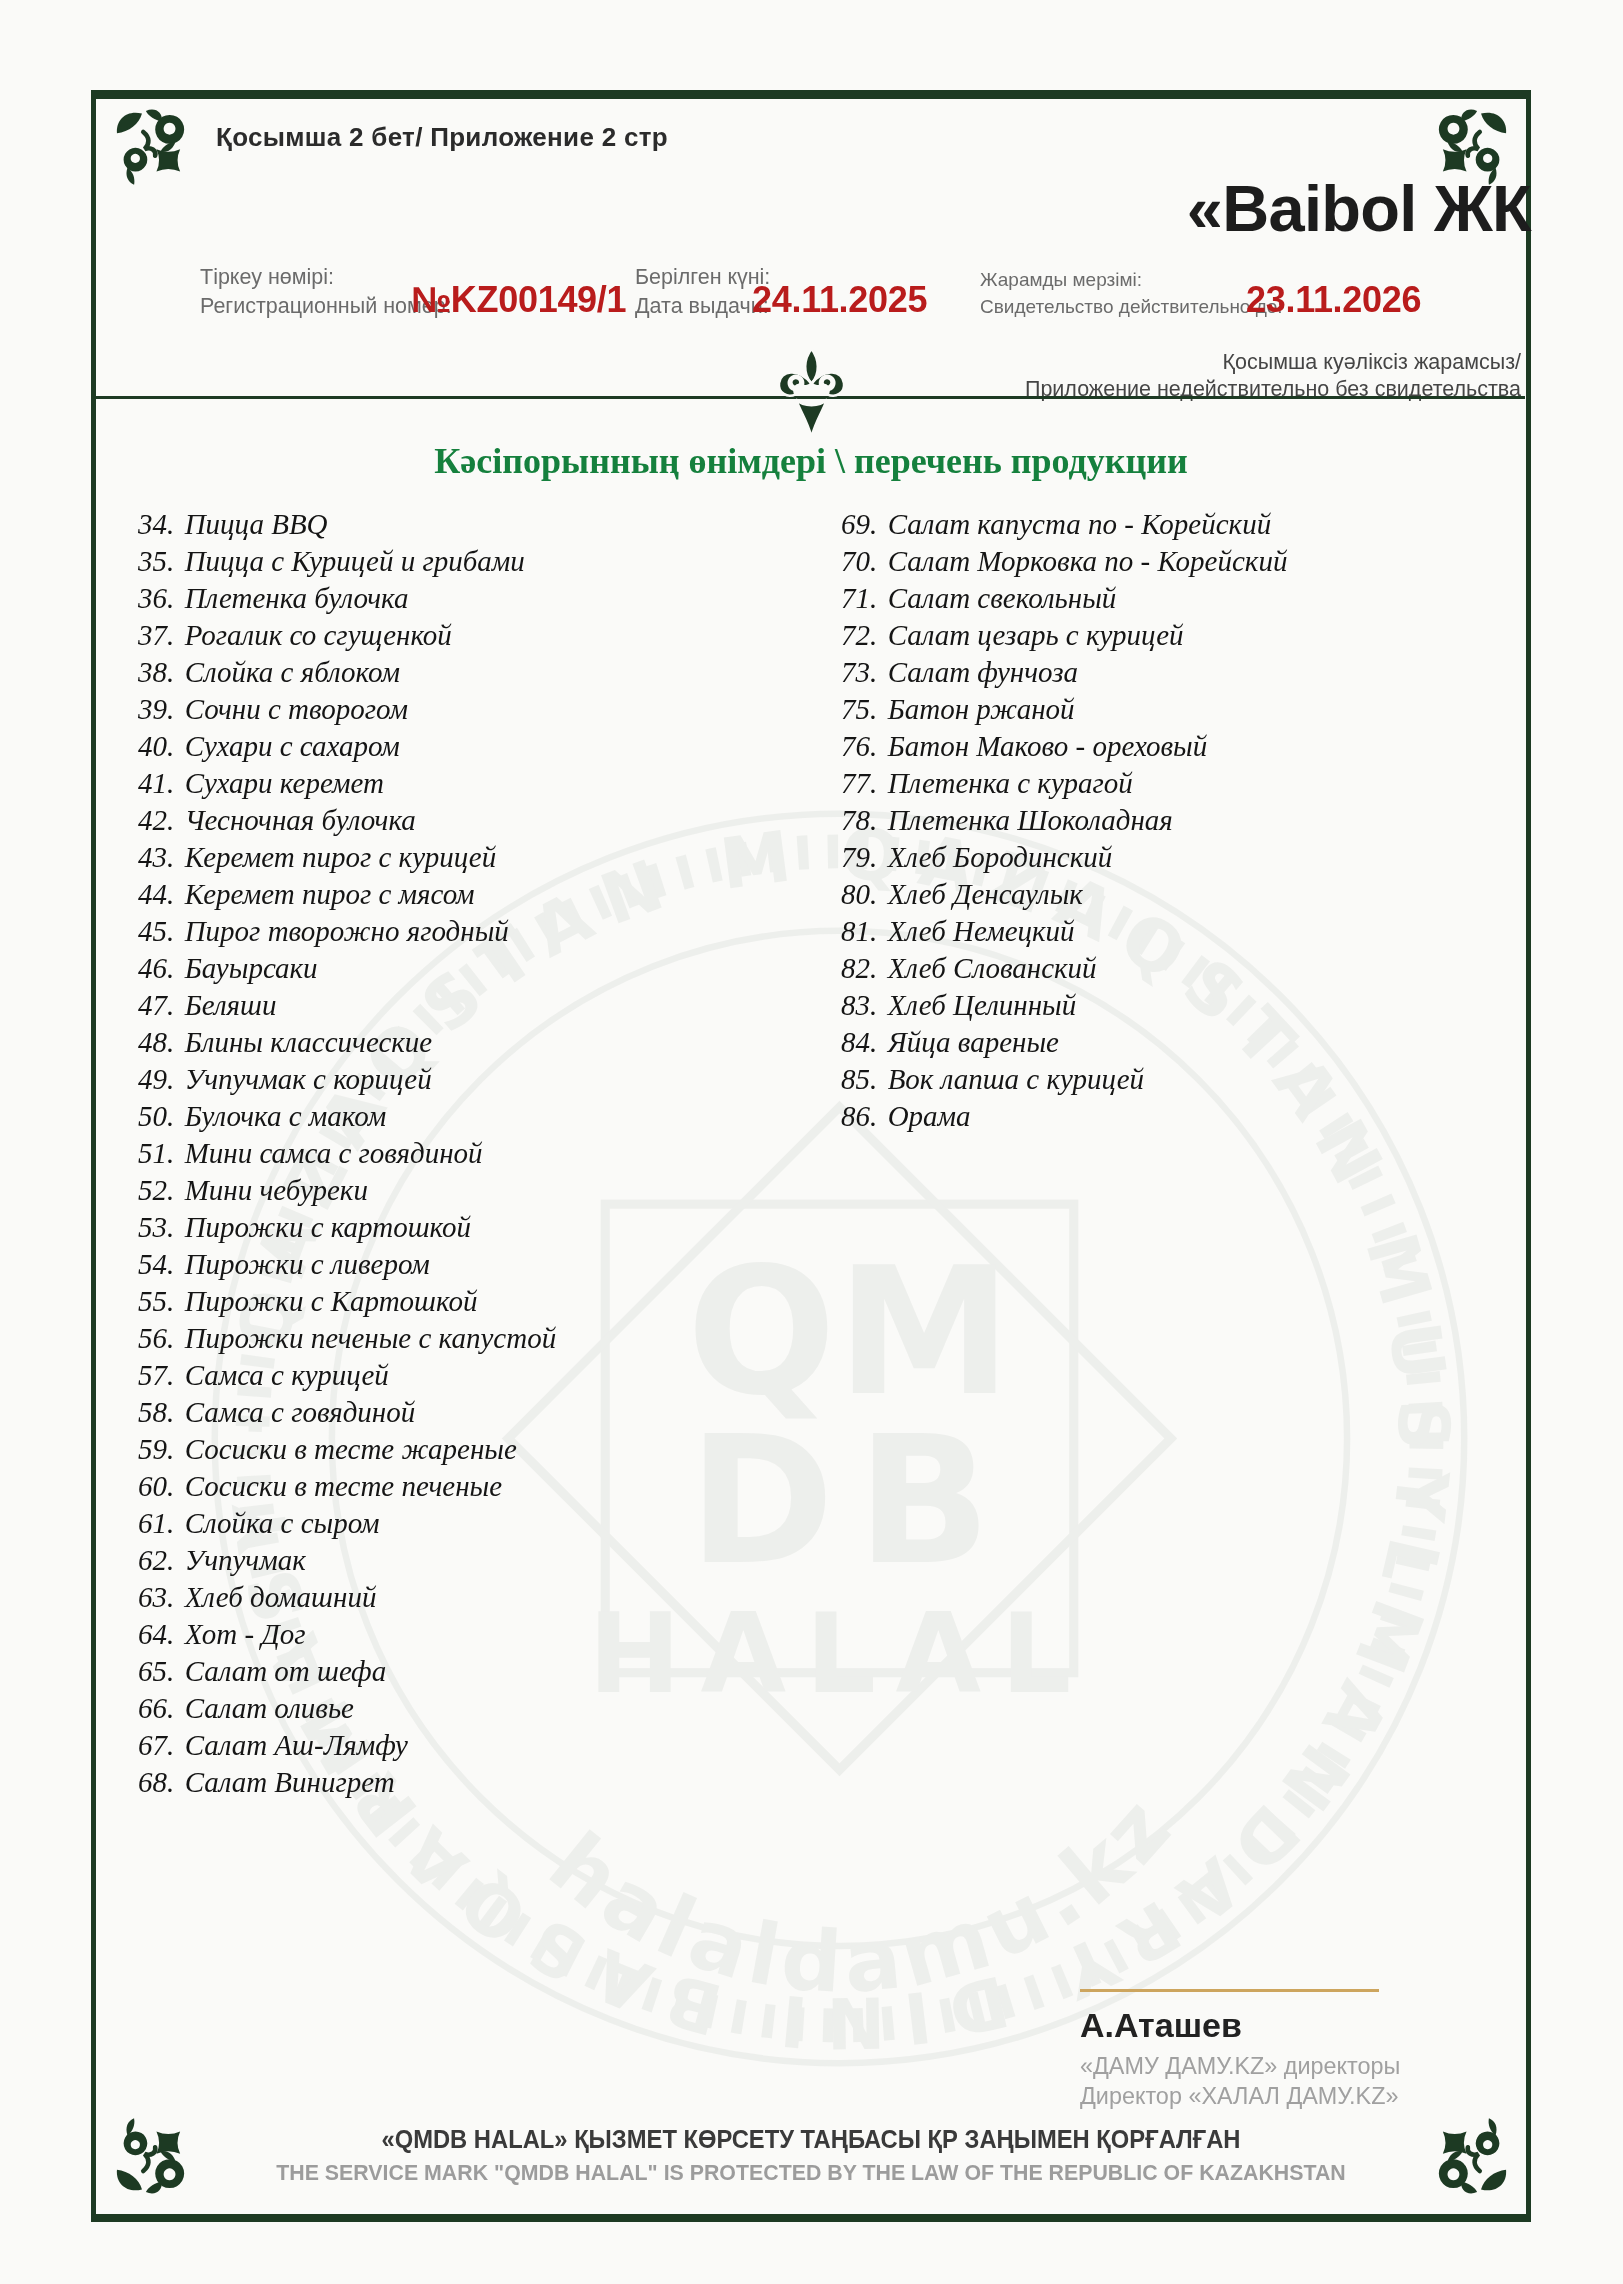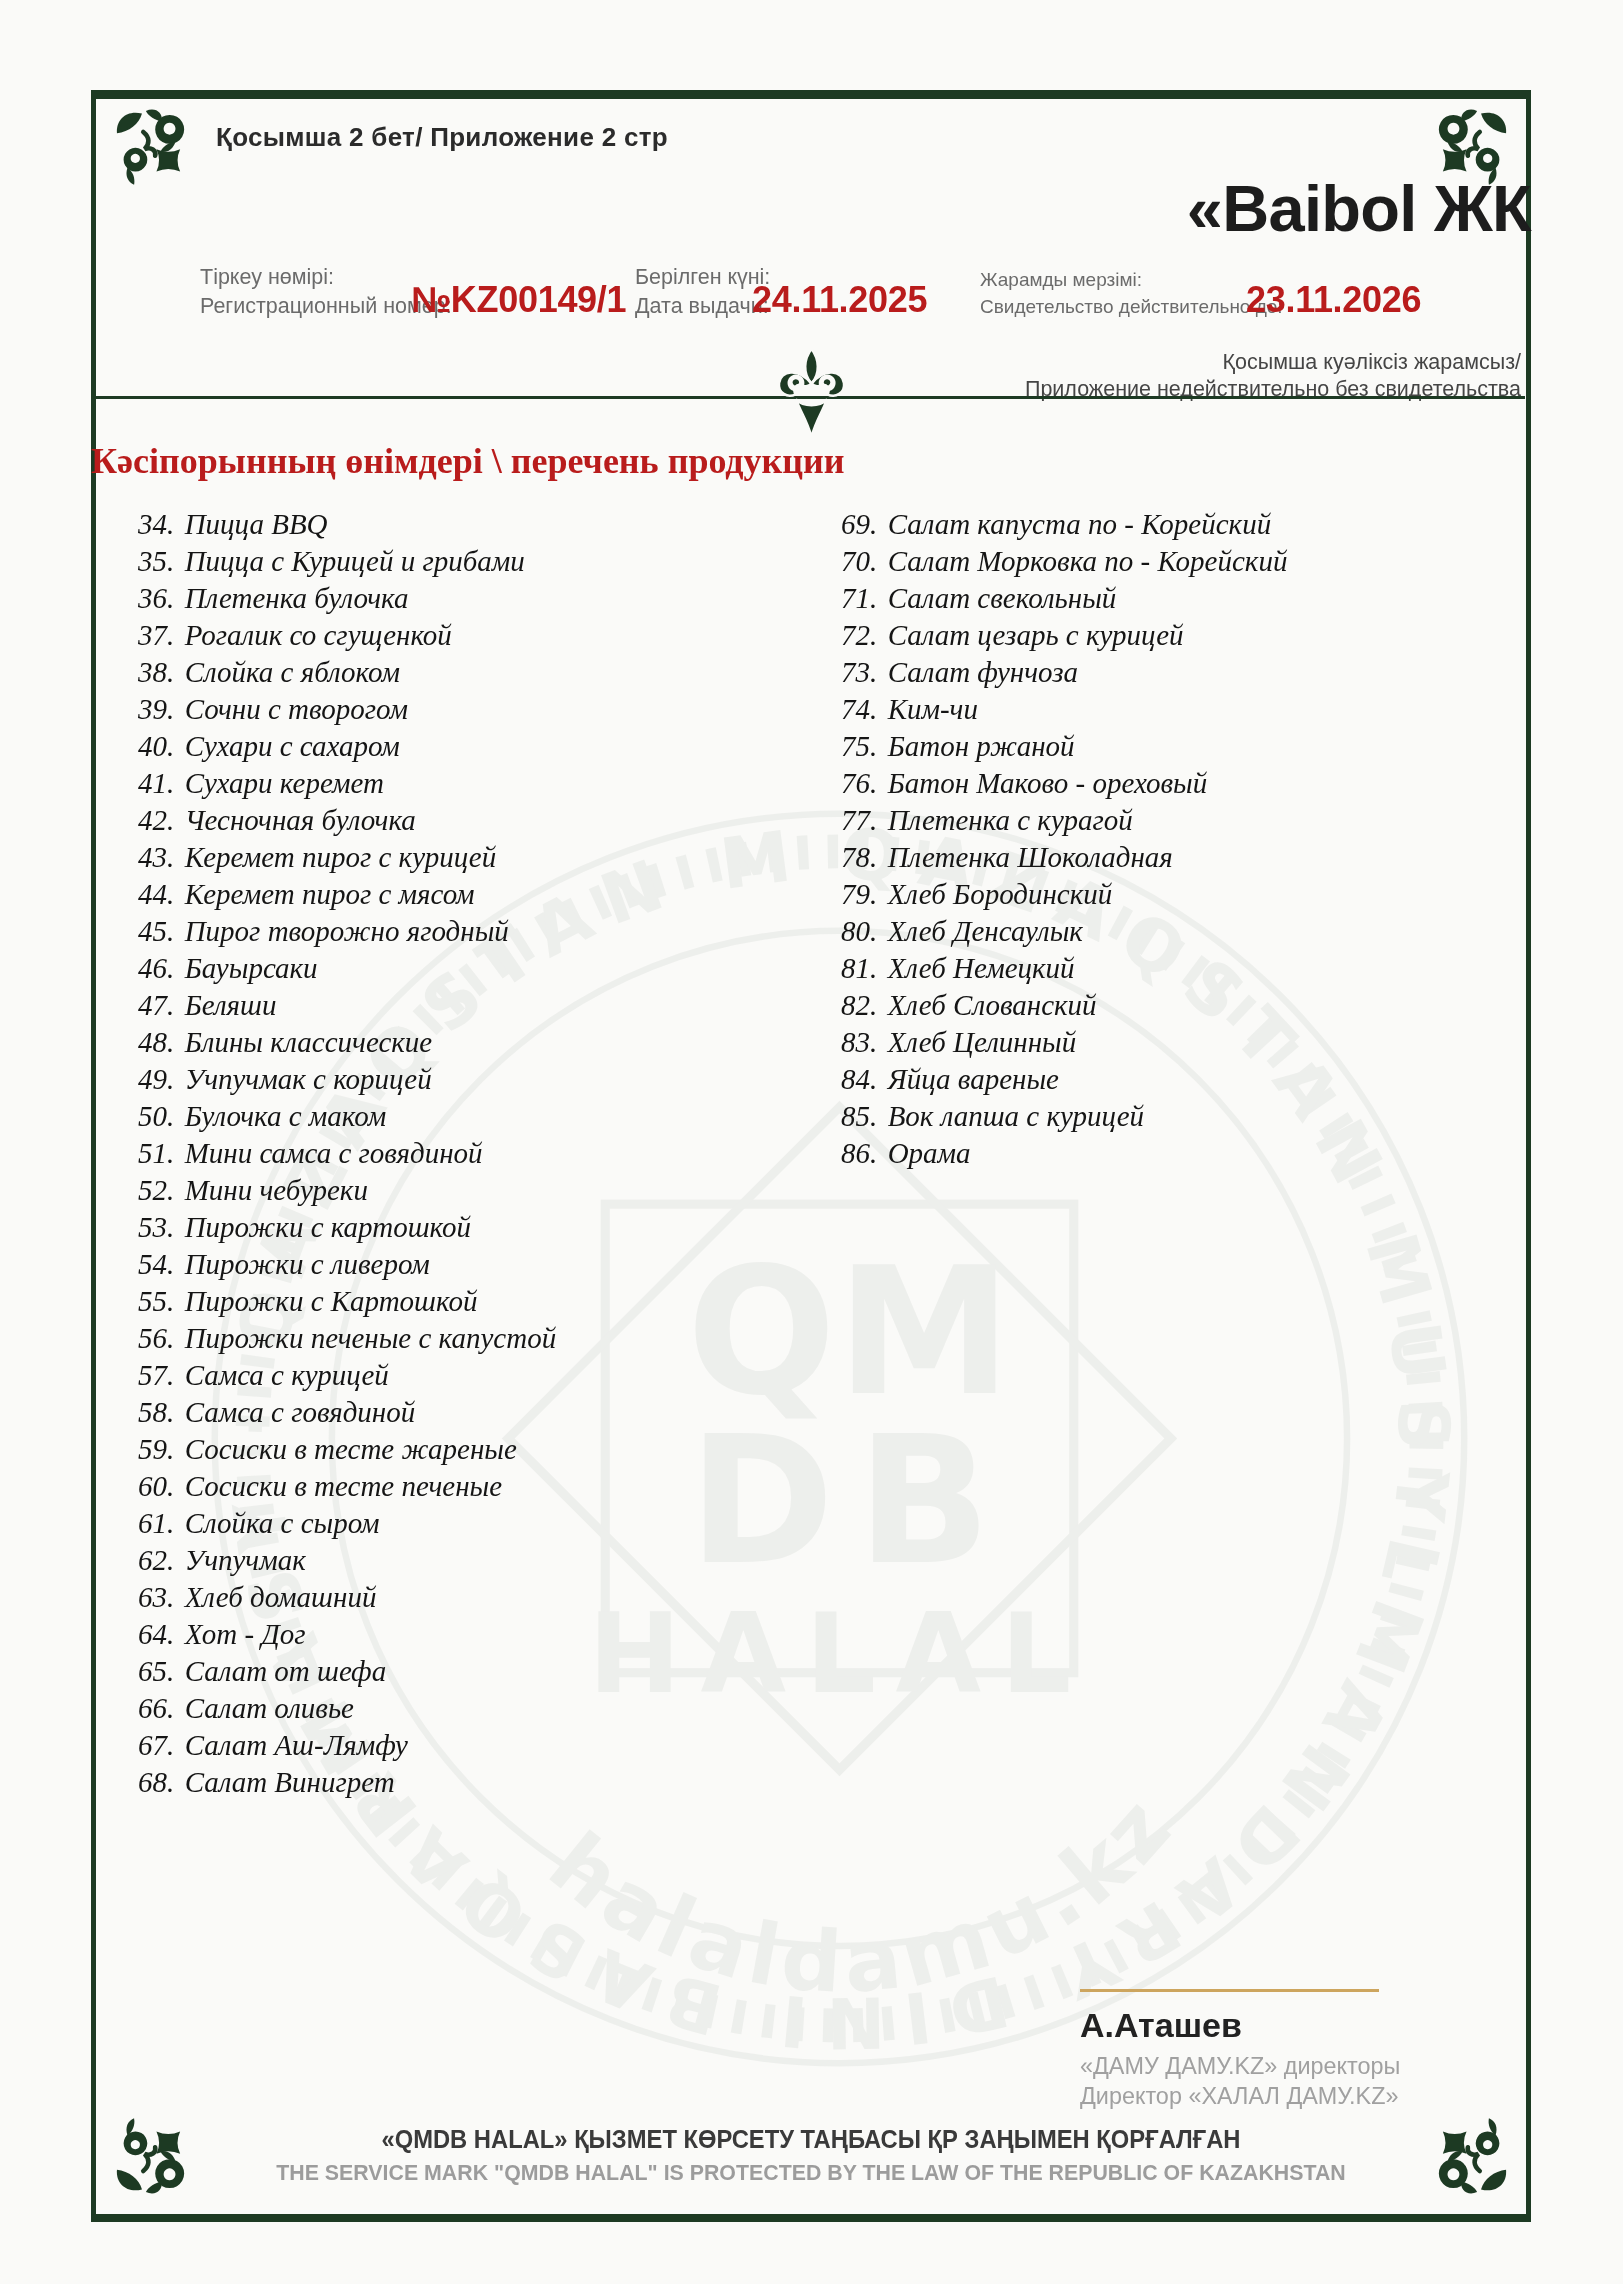--- a/index.html
+++ b/index.html
@@ -55,23 +55,23 @@
     position:absolute;right:102px;top:349px;text-align:right;
     font-size:21.5px;color:#454545;line-height:27px;
   }
   
   .divider-line{
     position:absolute;left:96px;top:396px;width:1429px;height:3.3px;background:#1d3a23;
   }
   .divider-orn{position:absolute;left:766px;top:346px;width:91px;height:104px;}
   
   .section-title{
-    position:absolute;left:91px;top:440px;width:1440px;
+    position:absolute;left:91px;top:440px;width:1440px;text-align:center;
     font-family:"Liberation Serif", serif;font-weight:bold;
-    font-size:36px;color:#b91c1c;
+    font-size:36px;color:#15803d;
   }
   
   .col{
     position:absolute;top:506px;
     font-family:"Liberation Serif", serif;font-style:italic;
     font-size:29px;color:#151515;
   }
   .col-left{left:138px;width:690px;}
   .col-right{left:841px;width:690px;}
   .item{height:37px;line-height:37px;white-space:nowrap;}
@@ -276,21 +276,20 @@
       <div class="item"><span class="num">69.</span><span class="nm">Салат капуста по - Корейский</span></div>
 
       <div class="item"><span class="num">70.</span><span class="nm">Салат Морковка по - Корейский</span></div>
 
       <div class="item"><span class="num">71.</span><span class="nm">Салат свекольный</span></div>
 
       <div class="item"><span class="num">72.</span><span class="nm">Салат цезарь с курицей</span></div>
 
       <div class="item"><span class="num">73.</span><span class="nm">Салат фунчоза</span></div>
 
-      <div class="item"><span class="num">74.</span><span class="nm">Ким-чи</span></div>
 
       <div class="item"><span class="num">75.</span><span class="nm">Батон ржаной</span></div>
 
       <div class="item"><span class="num">76.</span><span class="nm">Батон Маково - ореховый</span></div>
 
       <div class="item"><span class="num">77.</span><span class="nm">Плетенка с курагой</span></div>
 
       <div class="item"><span class="num">78.</span><span class="nm">Плетенка Шоколадная</span></div>
 
       <div class="item"><span class="num">79.</span><span class="nm">Хлеб Бородинский</span></div>

